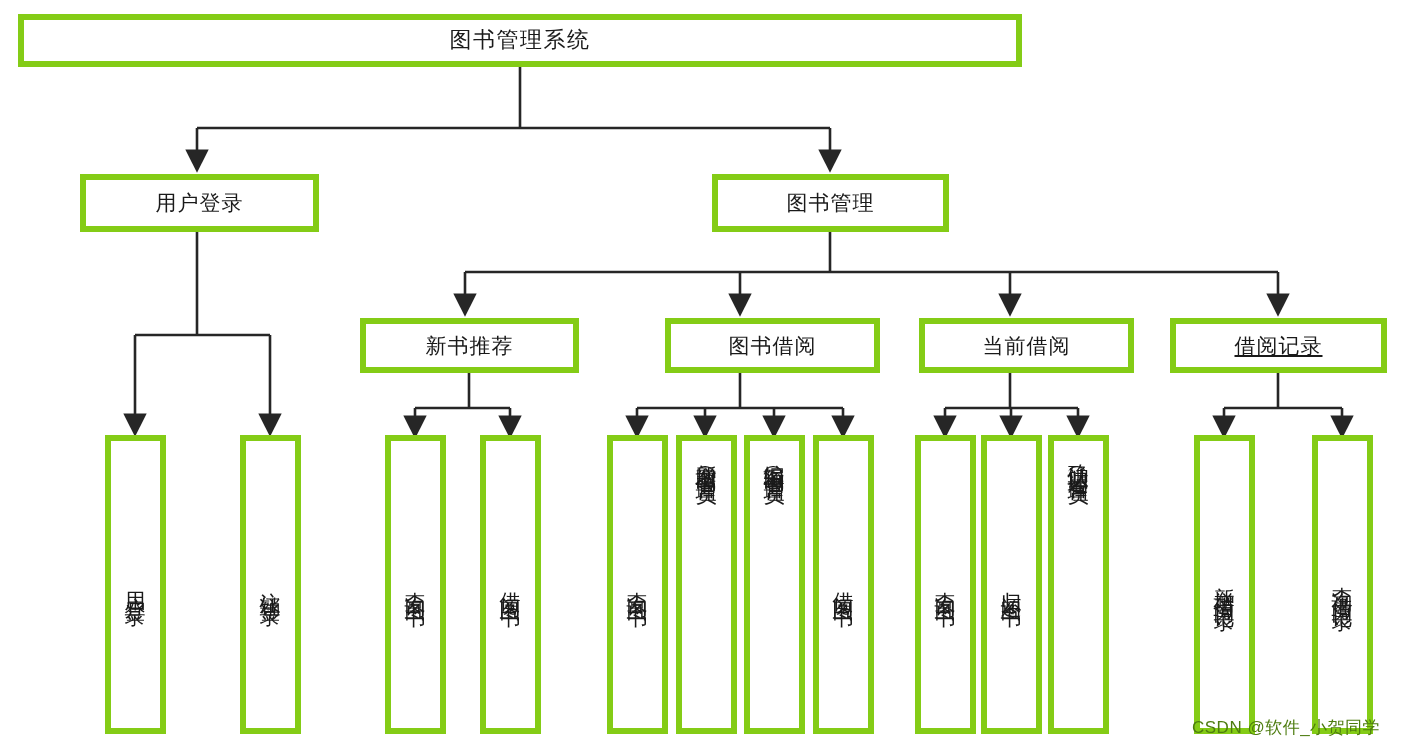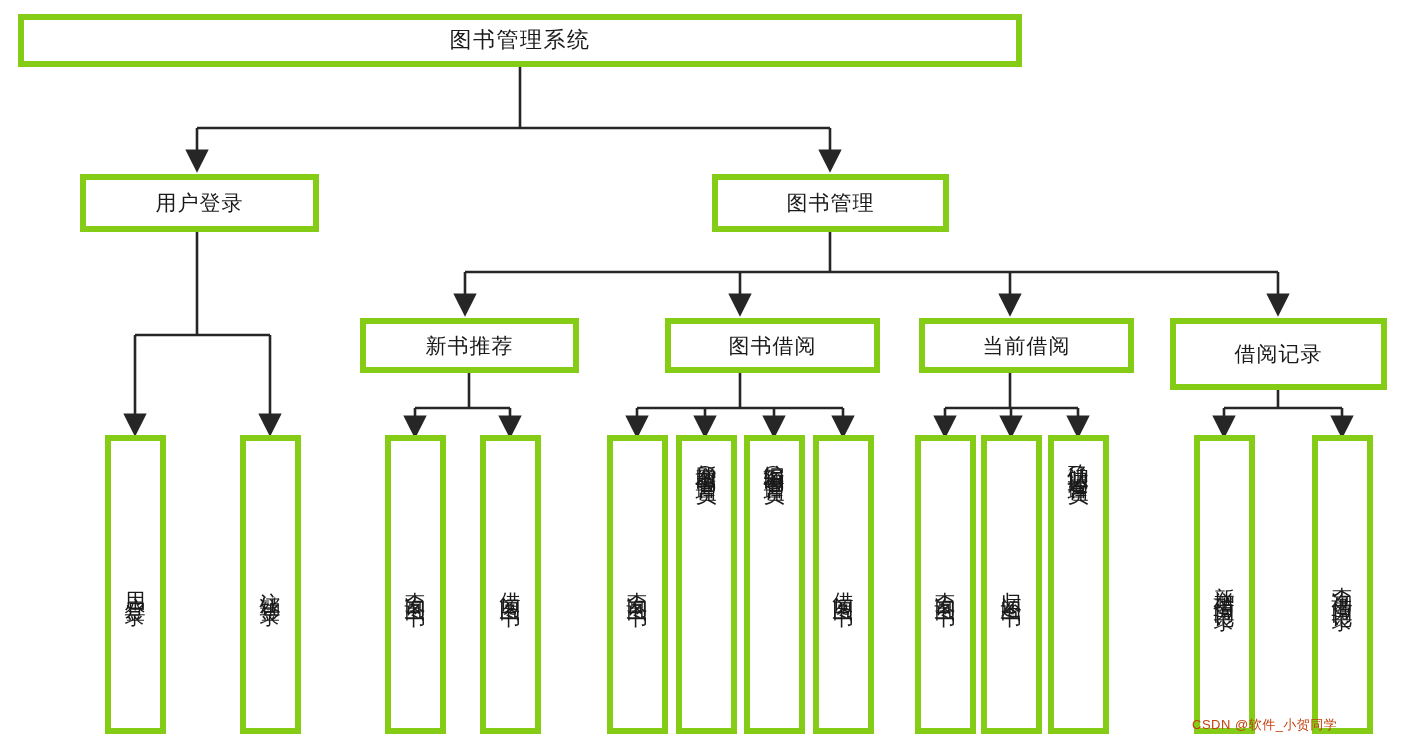--- a/index.html
+++ b/index.html
@@ -66,22 +66,22 @@
   }
   .node.v.tall .lbl {
     letter-spacing: 3px;
   }
   .node.v.mid {
     align-items: center;
     padding-top: 0;
   }
   .watermark {
     position: absolute;
-    color: #c2410c;
-    font-size: 13px;
+    color: #4d7c0f;
+    font-size: 17px;
     letter-spacing: 0.5px;
     white-space: nowrap;
     user-select: none;
   }
 </style>
 </head>
 <body>
 
 <div id="canvas">
 
@@ -148,21 +148,21 @@
 
   <div class="node h" style="left:360px; top:318px; width:219px; height:55px;">
     <span class="lbl">新书推荐</span>
   </div>
   <div class="node h" style="left:633px; top:318px; width:215px; height:55px;margin-left:32px;">
     <span class="lbl">图书借阅</span>
   </div>
   <div class="node h" style="left:903px; top:318px; width:215px; height:55px;margin-left:16px;">
     <span class="lbl">当前借阅</span>
   </div>
-  <div class="node h" style="left:1170px; top:318px; width:217px; height:72px;">
+  <div class="node h" style="left:1170px; top:318px; width:217px; height:55px;text-decoration:underline;">
     <span class="lbl">借阅记录</span>
   </div>
 
   <div class="node v mid" style="left:105px; top:435px; width:61px; height:299px;">
     <span class="lbl">用户登录</span>
   </div>
   <div class="node v mid" style="left:240px; top:435px; width:61px; height:299px;">
     <span class="lbl">注销登录</span>
   </div>
 

